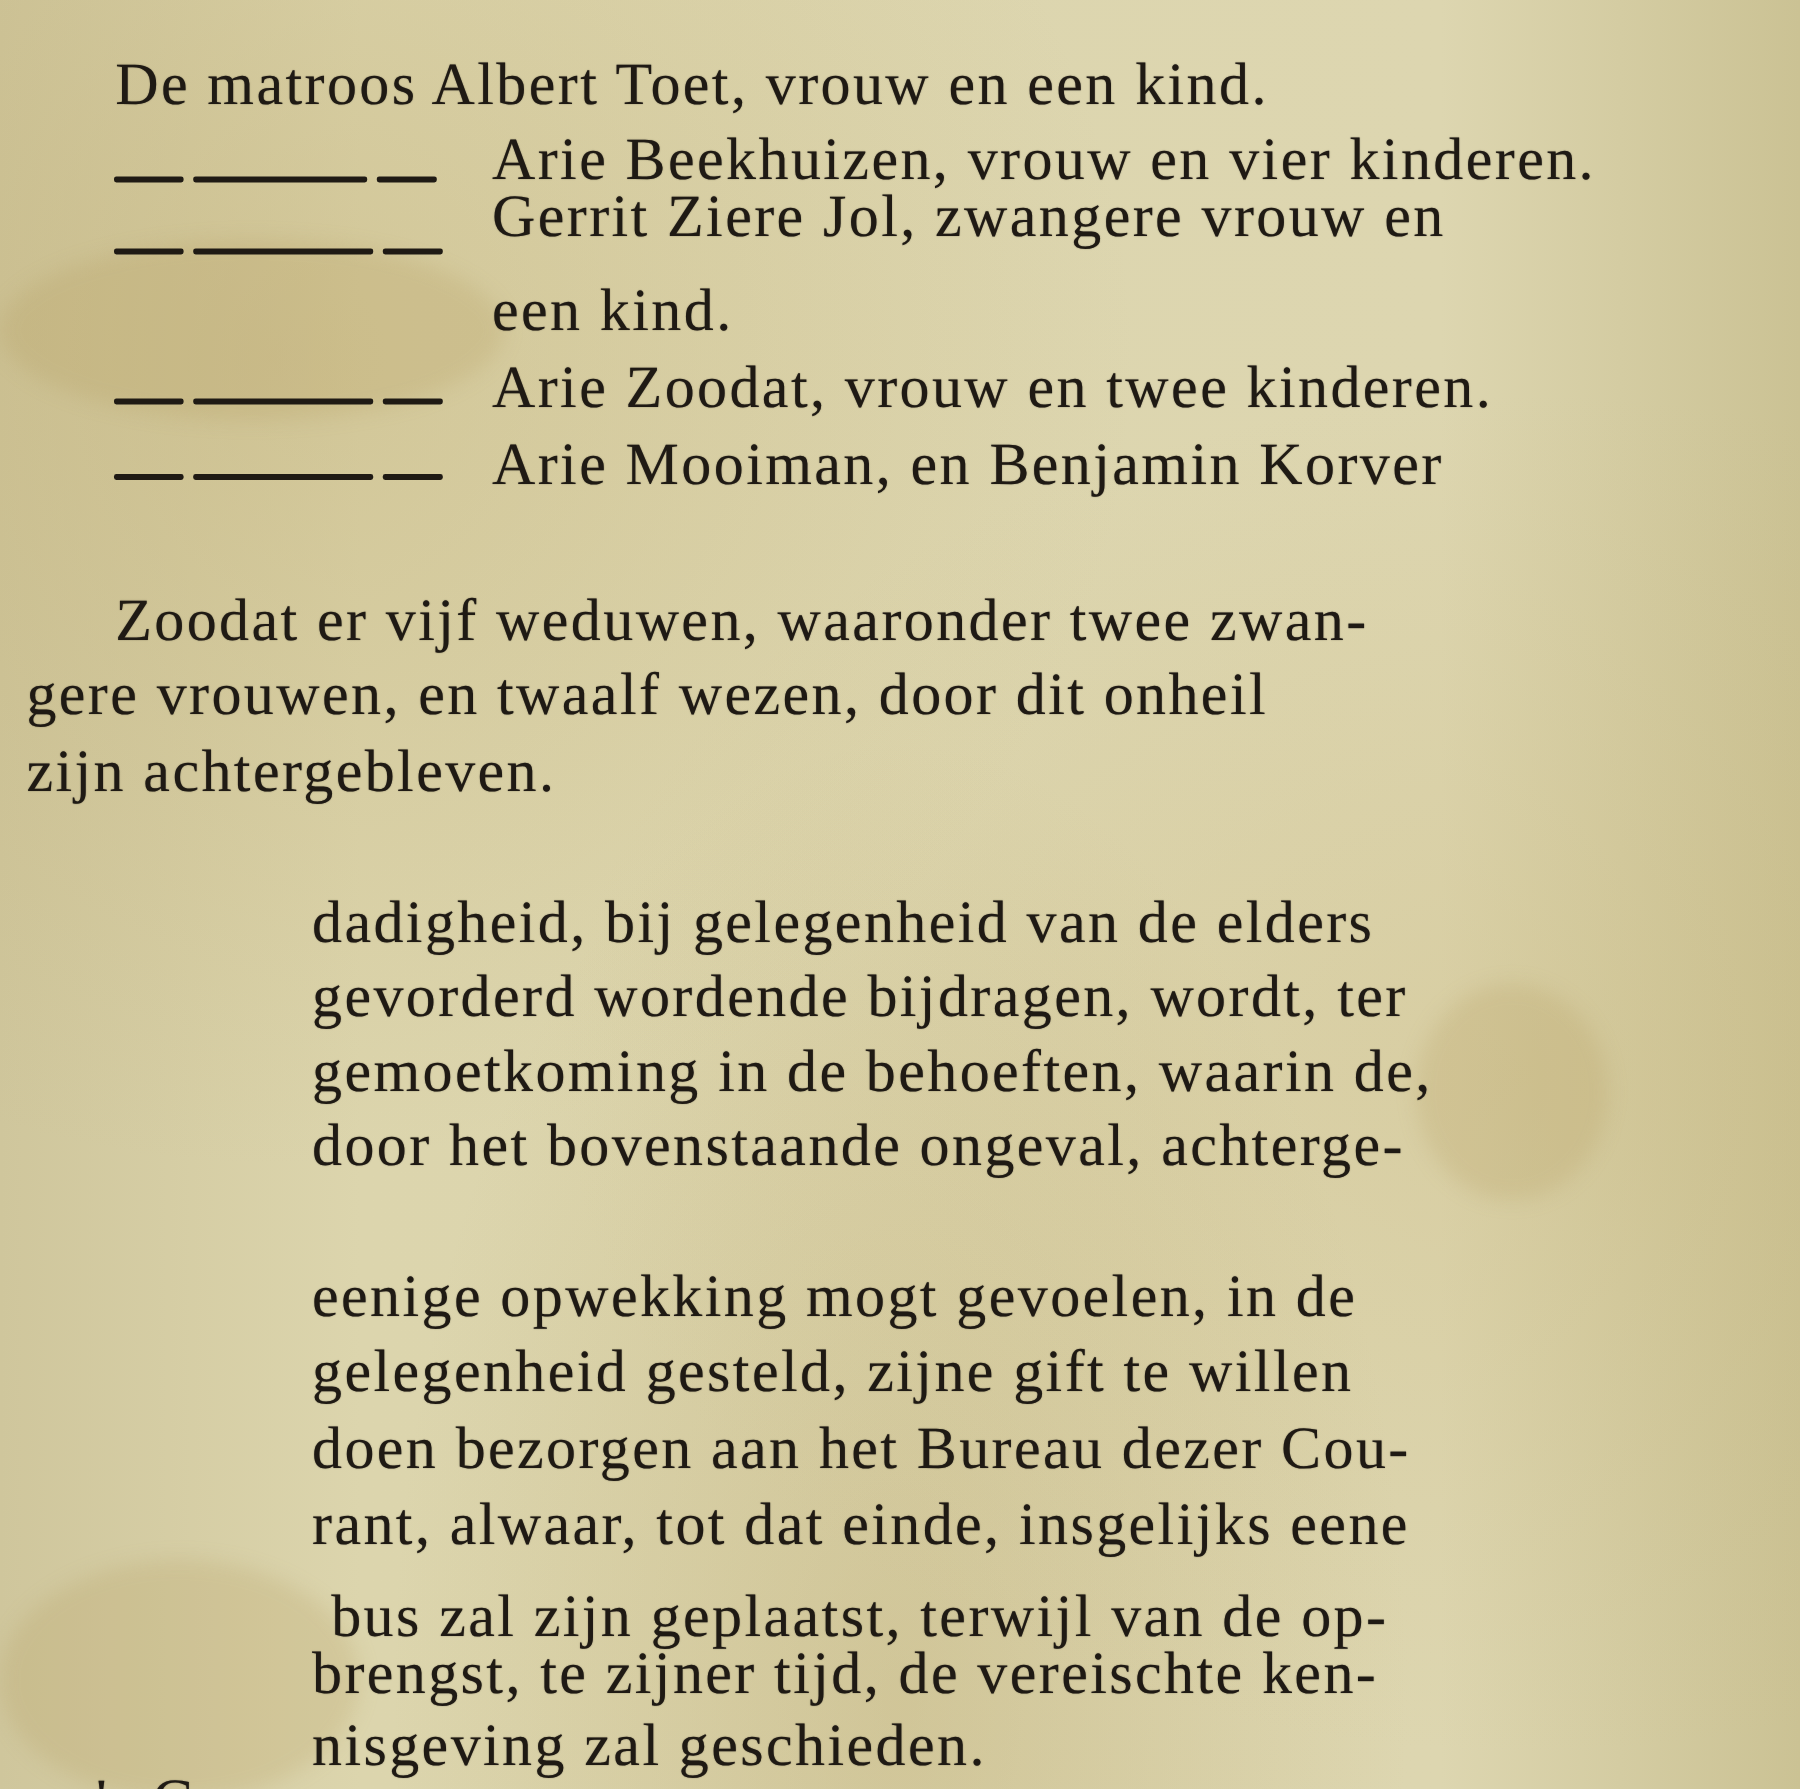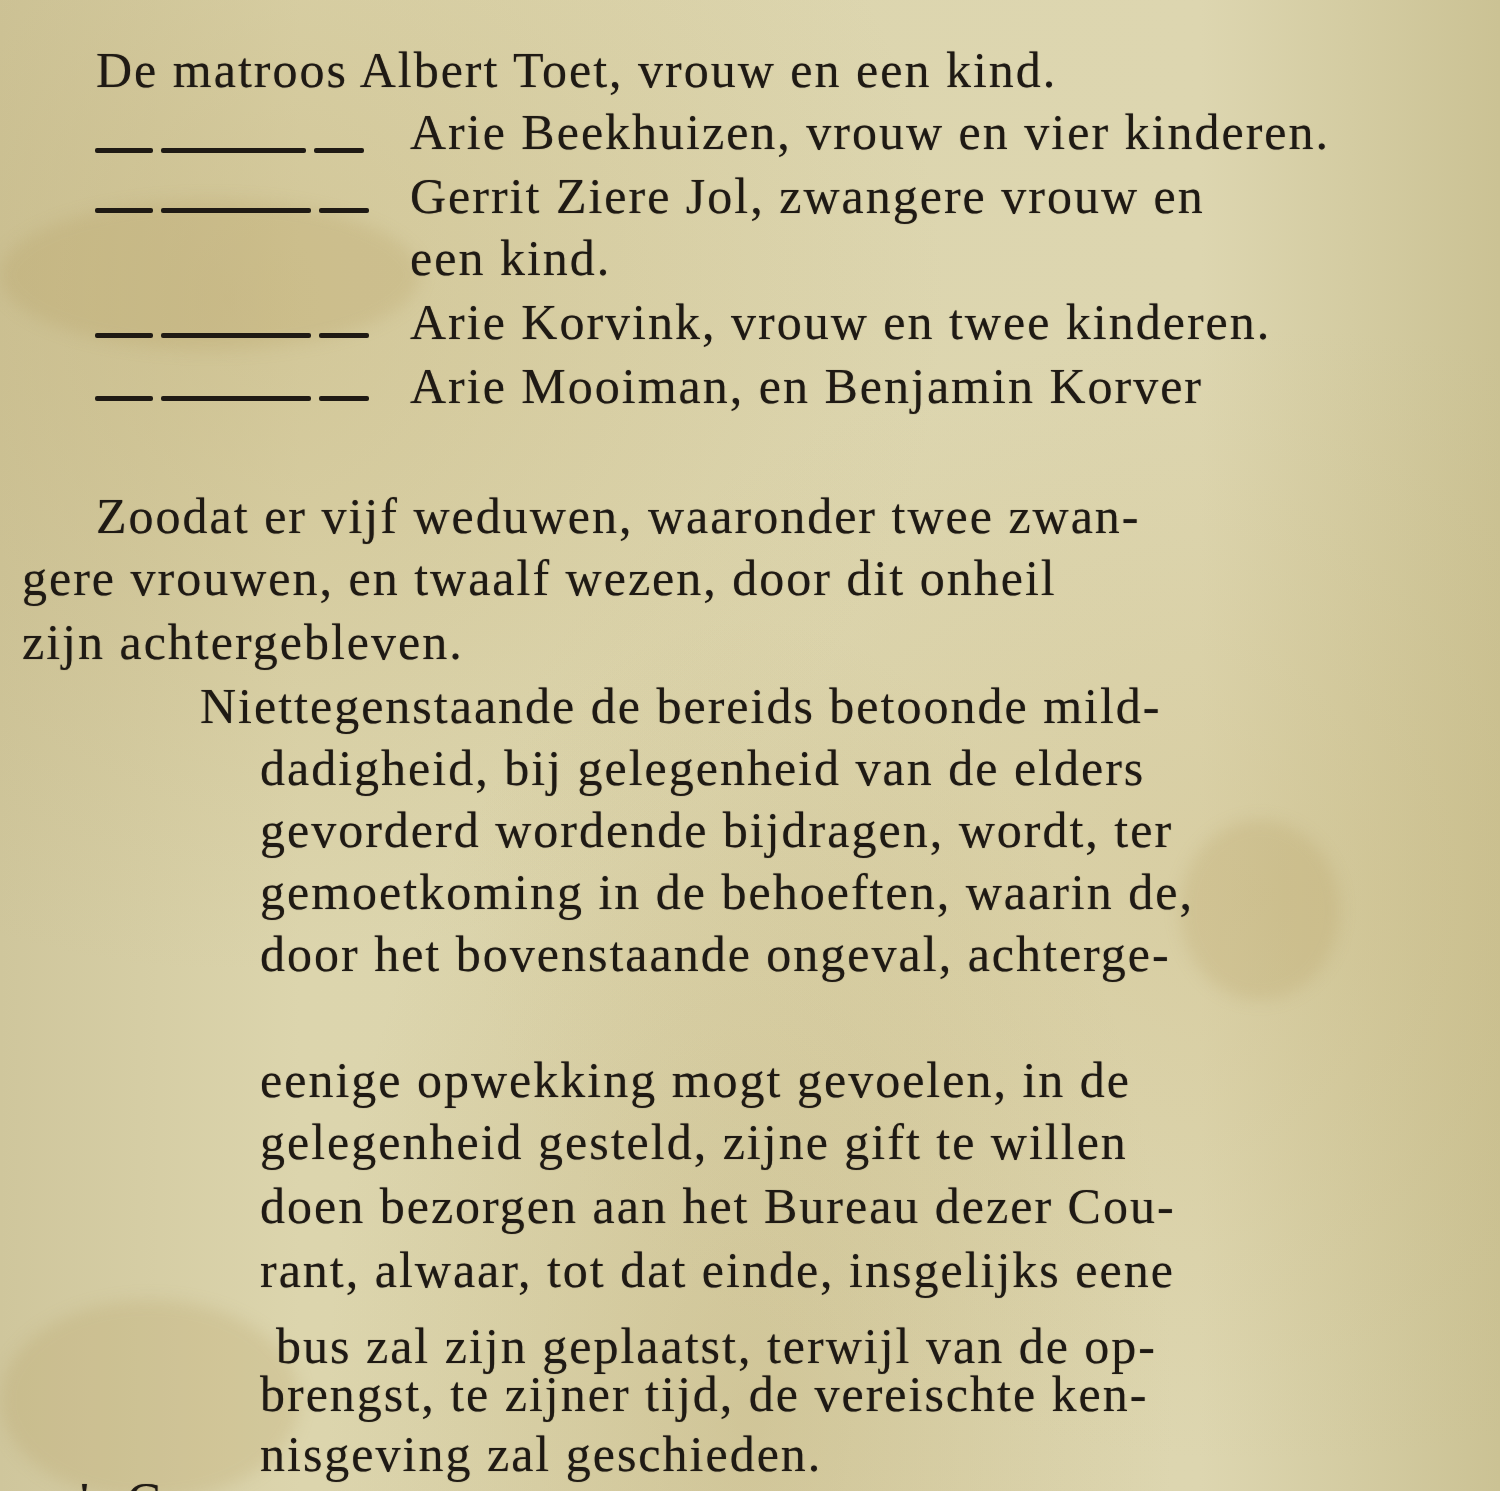--- a/index.html
+++ b/index.html
@@ -46,38 +46,37 @@
 
   <div class="dashes" style="left:95px;top:140px;"><span class="dash" style="width:58px"></span><span class="dash" style="width:145px"></span><span class="dash" style="width:50px"></span></div>
   <div class="dashes" style="left:95px;top:200px;"><span class="dash" style="width:58px"></span><span class="dash" style="width:150px"></span><span class="dash" style="width:50px"></span></div>
   <div class="dashes" style="left:95px;top:325px;"><span class="dash" style="width:58px"></span><span class="dash" style="width:150px"></span><span class="dash" style="width:50px"></span></div>
   <div class="dashes" style="left:95px;top:388px;"><span class="dash" style="width:58px"></span><span class="dash" style="width:150px"></span><span class="dash" style="width:50px"></span></div>
 
   <div class="line" style="left:410px;top:102px;">
     <span class="it">Arie Beekhuizen</span><span>, vrouw en vier kinderen.</span>
   </div>
 
-  <div class="line" style="left:410px;top:166px;">
+  <div class="line" style="left:410px;top:150px;">
     <span class="it">Gerrit Ziere Jol</span><span>, zwangere vrouw en</span>
   </div>
   <div class="line" style="left:410px;top:228px;">een kind.</div>
 
   <div class="line" style="left:410px;top:292px;">
-    <span class="it">Arie Korvink</span><span>, vrouw en twee kinderen.</span>
+    <span class="it">Arie Zoodat</span><span>, vrouw en twee kinderen.</span>
   </div>
 
   <div class="line" style="left:410px;top:356px;">
     <span class="it">Arie Mooiman</span><span>,  en </span><span class="it">Benjamin Korver</span>
   </div>
 
   <div class="line" style="left:96px;top:486px;">Zoodat er vijf weduwen, waaronder twee zwan-</div>
   <div class="line" style="left:22px;top:548px;">gere vrouwen, en twaalf wezen, door dit onheil</div>
   <div class="line" style="left:22px;top:612px;">zijn achtergebleven.</div>
 
-  <div class="line" style="left:200px;top:676px;">Niettegenstaande de bereids betoonde mild-</div>
   <div class="line" style="left:260px;top:738px;">dadigheid, bij gelegenheid van de elders</div>
   <div class="line" style="left:260px;top:800px;">gevorderd wordende bijdragen, wordt, ter</div>
   <div class="line" style="left:260px;top:862px;">gemoetkoming in de behoeften, waarin de,</div>
   <div class="line" style="left:260px;top:924px;">door het bovenstaande ongeval, achterge-</div>
   <div class="line" style="left:260px;top:1050px;text-align:right;">eenige opwekking mogt gevoelen, in de</div>
   <div class="line" style="left:260px;top:1112px;">gelegenheid gesteld, zijne gift te willen</div>
   <div class="line" style="left:260px;top:1176px;text-align:right;">doen bezorgen aan het Bureau dezer Cou-</div>
   <div class="line" style="left:260px;top:1240px;">rant, alwaar, tot dat einde, insgelijks eene</div>
   <div class="line" style="left:276px;top:1302px;margin-top:14px;">bus zal zijn geplaatst, terwijl van de op-</div>
   <div class="line" style="left:260px;top:1364px;">brengst, te zijner tijd, de vereischte ken-</div>

